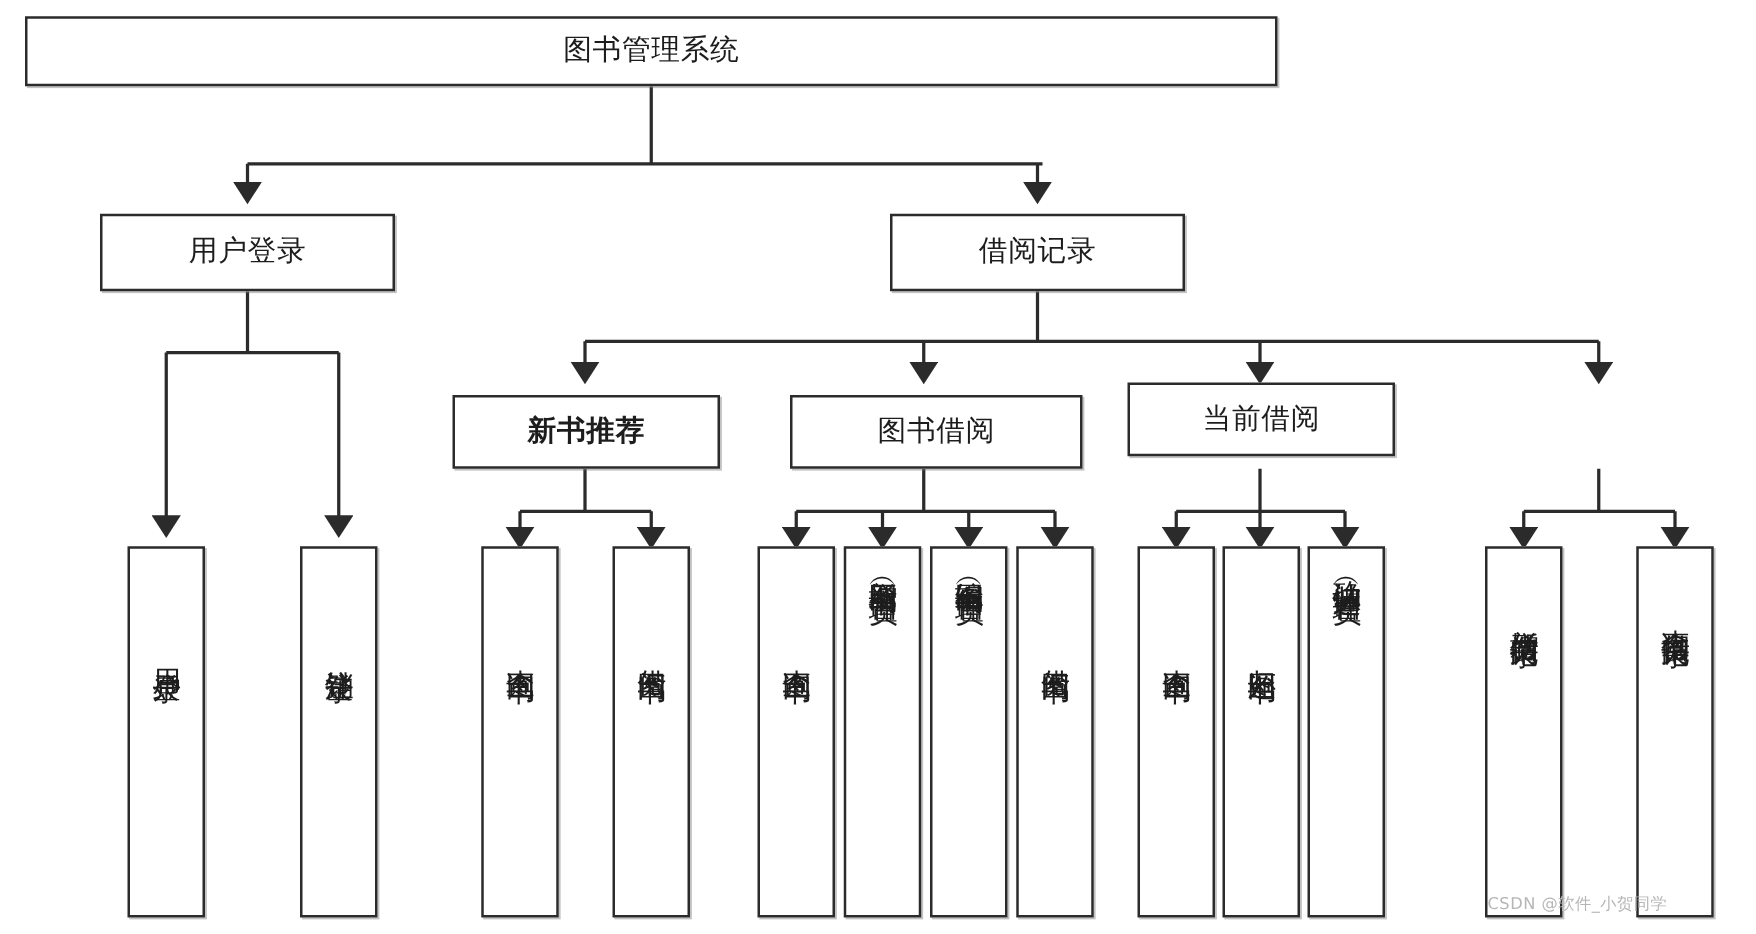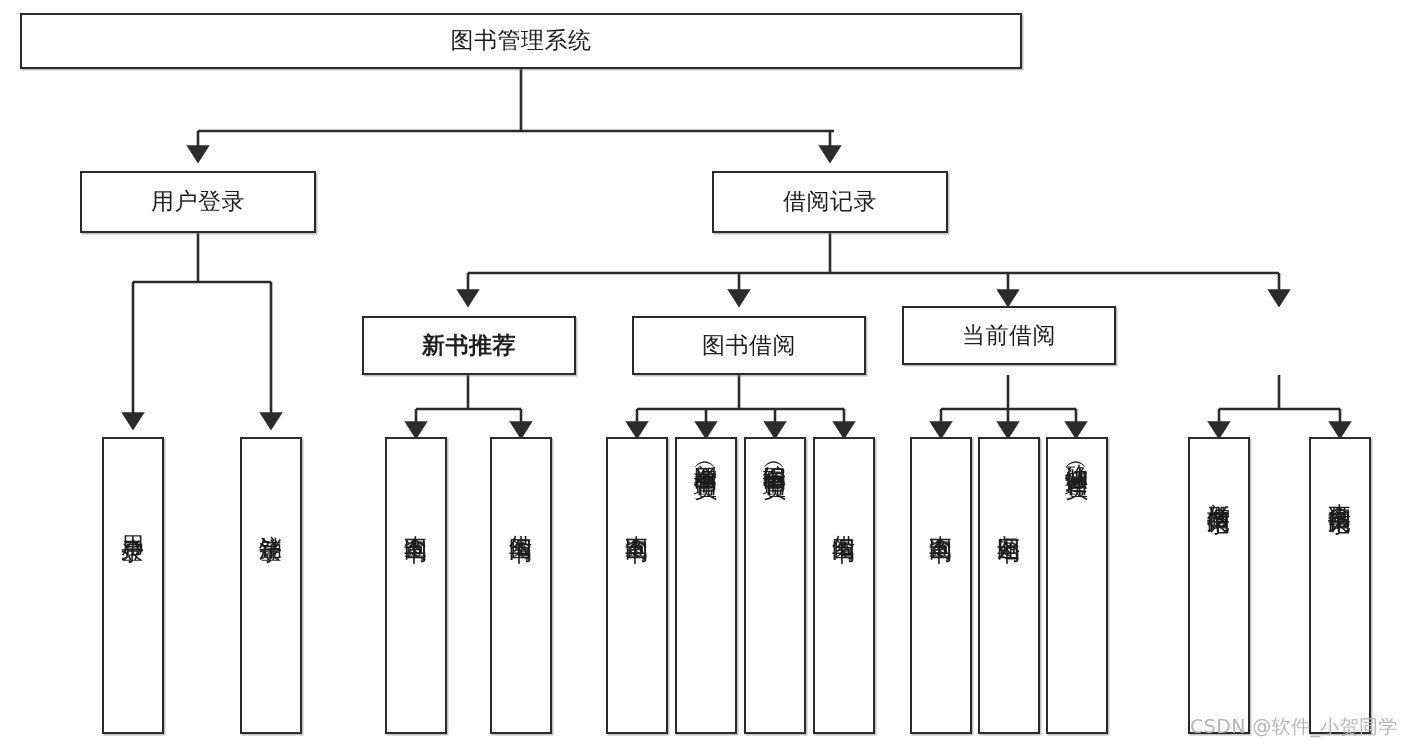--- a/index.html
+++ b/index.html
@@ -62,21 +62,21 @@
     text-orientation: upright;
     font-size: 23px;
     line-height: 1.05;
     letter-spacing: 2px;
     white-space: nowrap;
     display: block;
   }
   .watermark {
     position: absolute;
     color: #b6b6b6;
-    font-size: 19px;
+    font-size: 13px;
     white-space: nowrap;
     letter-spacing: 0.4px;
     font-family: "DejaVu Sans", "Liberation Sans", sans-serif;
   }
 </style>
 </head>
 <body>
 
 <div id="diagram-root">
 

